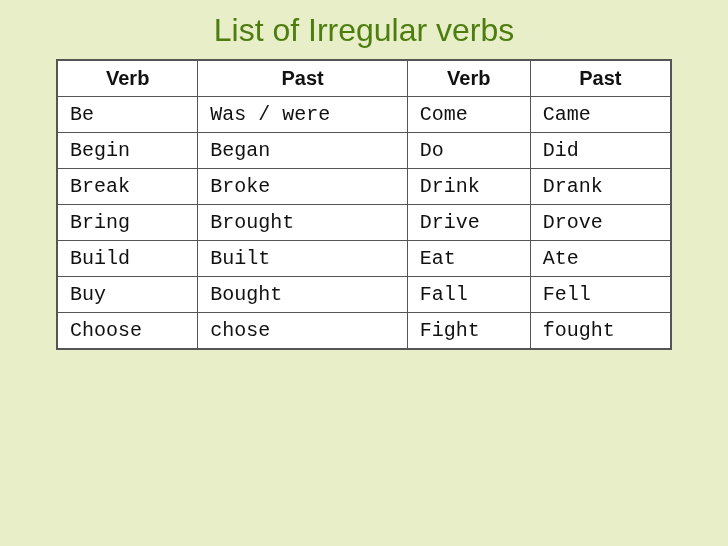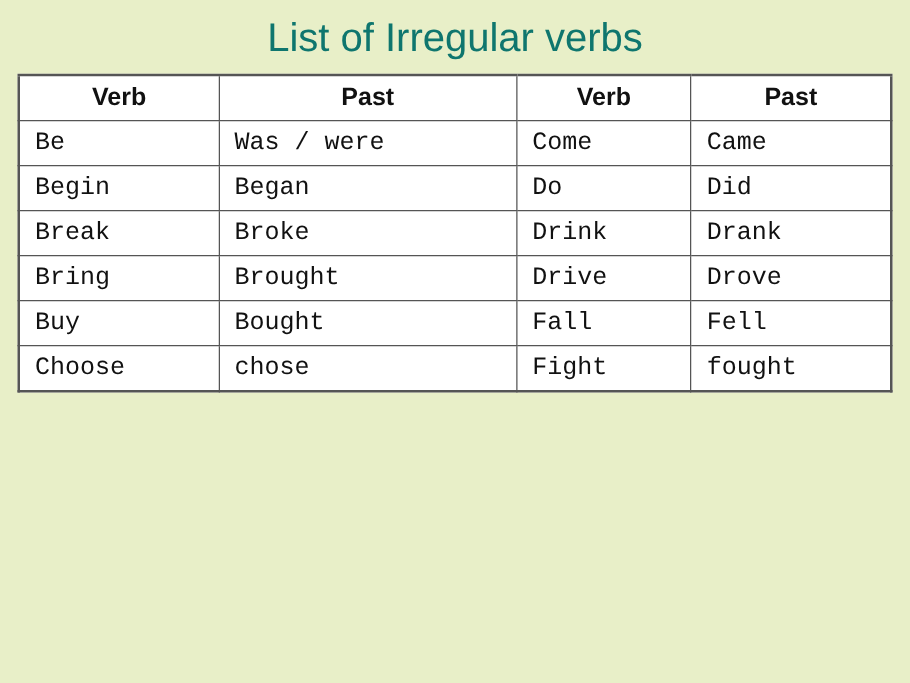--- a/index.html
+++ b/index.html
@@ -16,27 +16,27 @@
       flex-direction: column;
       align-items: center;
       justify-content: flex-start;
       font-family: Arial, sans-serif;
       overflow: hidden;
     }
 
     h1 {
       font-size: 32px;
       font-weight: normal;
-      color: #0f766e;
+      color: #4d7c0f;
       margin: 12px 0 10px 0;
       text-align: center;
     }
 
     .table-wrapper {
-      width: 700px;
+      width: 616px;
     }
 
     table {
       width: 100%;
       border-collapse: collapse;
       background: white;
       border: 2px solid #555;
     }
 
     th, td {
@@ -95,20 +95,26 @@
           <td>Drink</td>
           <td>Drank</td>
         </tr>
         <tr>
           <td>Bring</td>
           <td>Brought</td>
           <td>Drive</td>
           <td>Drove</td>
         </tr>
         <tr>
+          <td>Build</td>
+          <td>Built</td>
+          <td>Eat</td>
+          <td>Ate</td>
+        </tr>
+        <tr>
           <td>Buy</td>
           <td>Bought</td>
           <td>Fall</td>
           <td>Fell</td>
         </tr>
         <tr>
           <td>Choose</td>
           <td>chose</td>
           <td>Fight</td>
           <td>fought</td>

